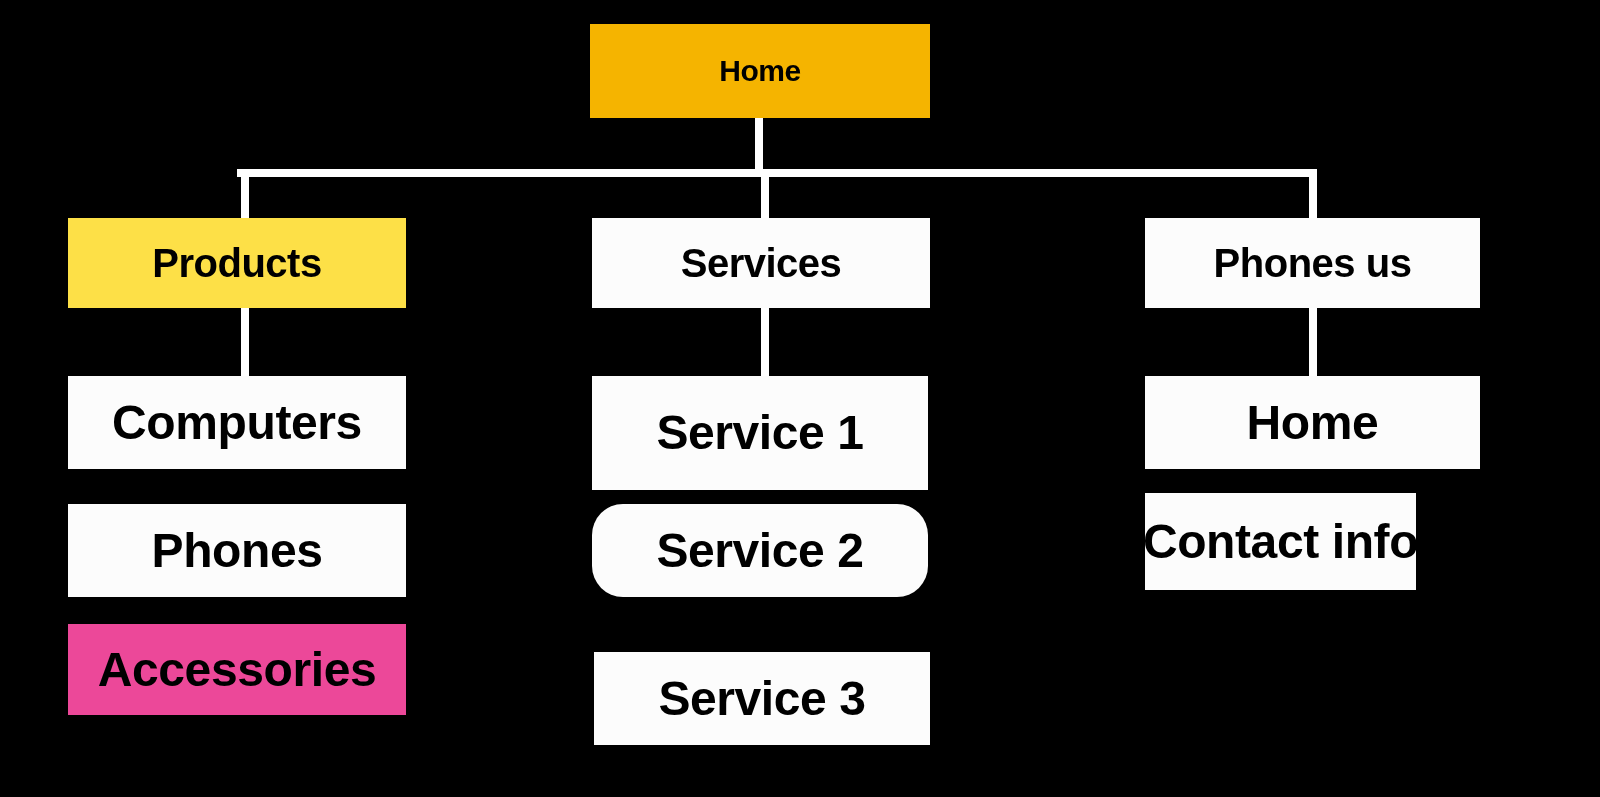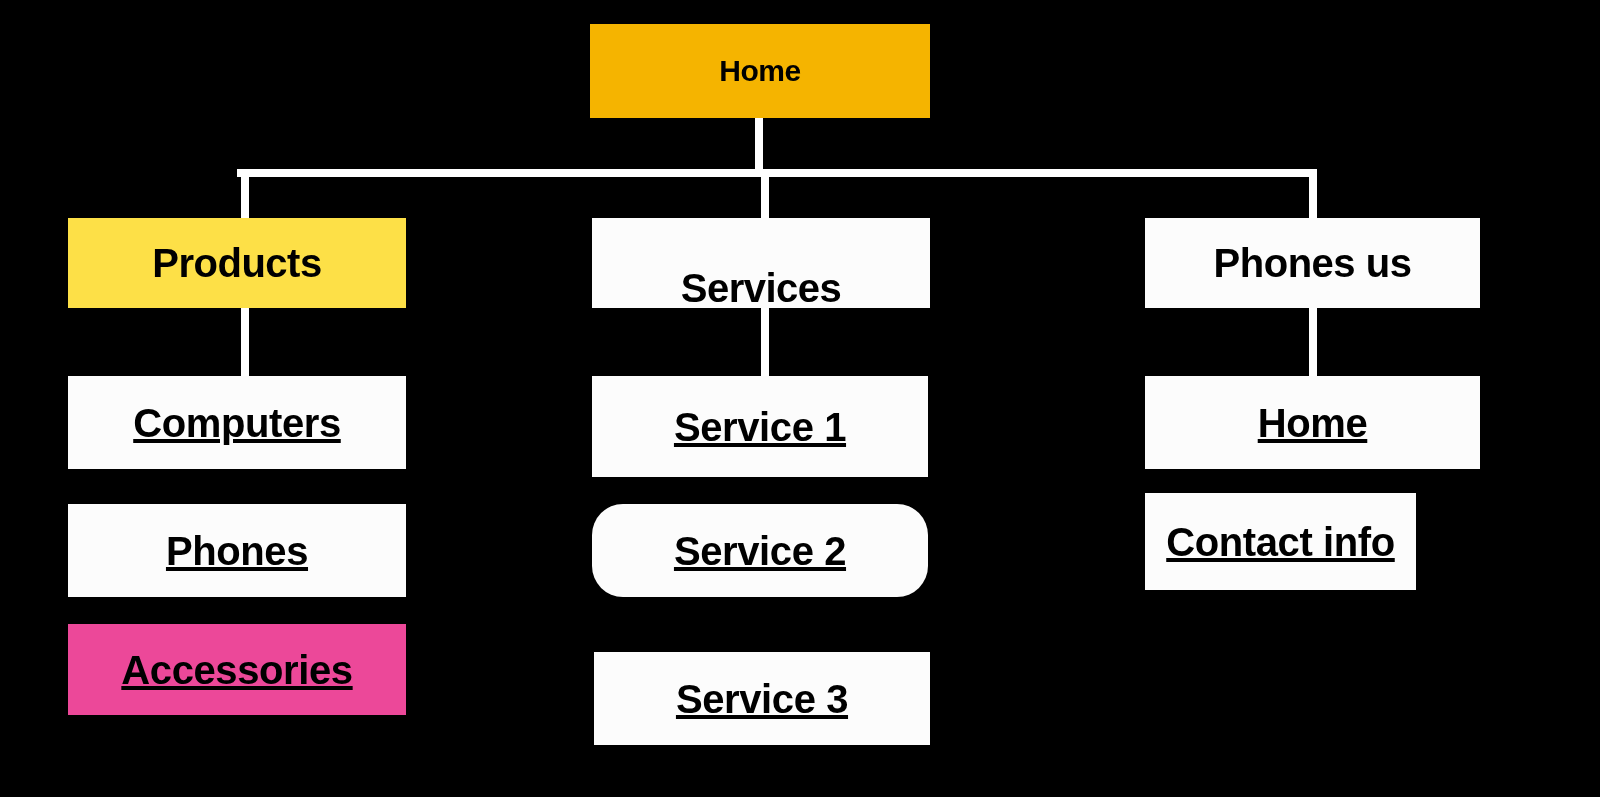--- a/index.html
+++ b/index.html
@@ -56,24 +56,23 @@
   .node-branch .label {
     font-size: 40px;
     font-weight: 700;
     letter-spacing: -0.5px;
   }
 
   .node-leaf {
     background: #FCFCFC;
   }
   .node-leaf .label {
-    font-size: 40px;
+    font-size: 48px;
     font-weight: 700;
     letter-spacing: -0.4px;
-    text-decoration: underline;
   }
 </style>
 </head>
 <body>
 
 <div id="canvas">
 
   <div id="connector-layer">
       <div class="line" style="left: 755px; top: 118px; width: 8px; height: 55px; background: rgb(255, 255, 255);"></div>
       <div class="line" style="left: 237px; top: 169px; width: 1080px; height: 8px; background: rgb(255, 255, 255);"></div>
@@ -95,24 +94,24 @@
       </div>
       <div class="node node-leaf" style="left: 68px; top: 376px; width: 338px; height: 93px; background: rgb(252, 252, 252);">
         <span class="label">Computers</span>
       </div>
       <div class="node node-leaf" style="left: 68px; top: 504px; width: 338px; height: 93px; background: rgb(252, 252, 252);">
         <span class="label">Phones</span>
       </div>
       <div class="node node-leaf" style="left: 68px; top: 624px; width: 338px; height: 91px; background: #ec4899;">
         <span class="label">Accessories</span>
       </div>
-      <div class="node node-branch" style="left: 592px; top: 218px; width: 338px; height: 90px; background: rgb(252, 252, 252); align-items: flex-end;">
+      <div class="node node-branch" style="left: 592px; top: 218px; width: 338px; height: 90px; background: rgb(252, 252, 252);">
         <span class="label">Services</span>
       </div>
-      <div class="node node-leaf" style="left: 592px; top: 376px; width: 336px; height: 101px; background: rgb(252, 252, 252);">
+      <div class="node node-leaf" style="left: 592px; top: 376px; width: 336px; height: 114px; background: rgb(252, 252, 252);">
         <span class="label">Service 1</span>
       </div>
       <div class="node node-leaf" style="left: 592px; top: 504px; width: 336px; height: 93px; background: rgb(252, 252, 252); border-radius: 31px;">
         <span class="label">Service 2</span>
       </div>
       <div class="node node-leaf" style="left: 594px; top: 652px; width: 336px; height: 93px; background: rgb(252, 252, 252);">
         <span class="label">Service 3</span>
       </div>
       <div class="node node-branch" style="left: 1145px; top: 218px; width: 335px; height: 90px; background: rgb(252, 252, 252);">
         <span class="label">Phones us</span>

